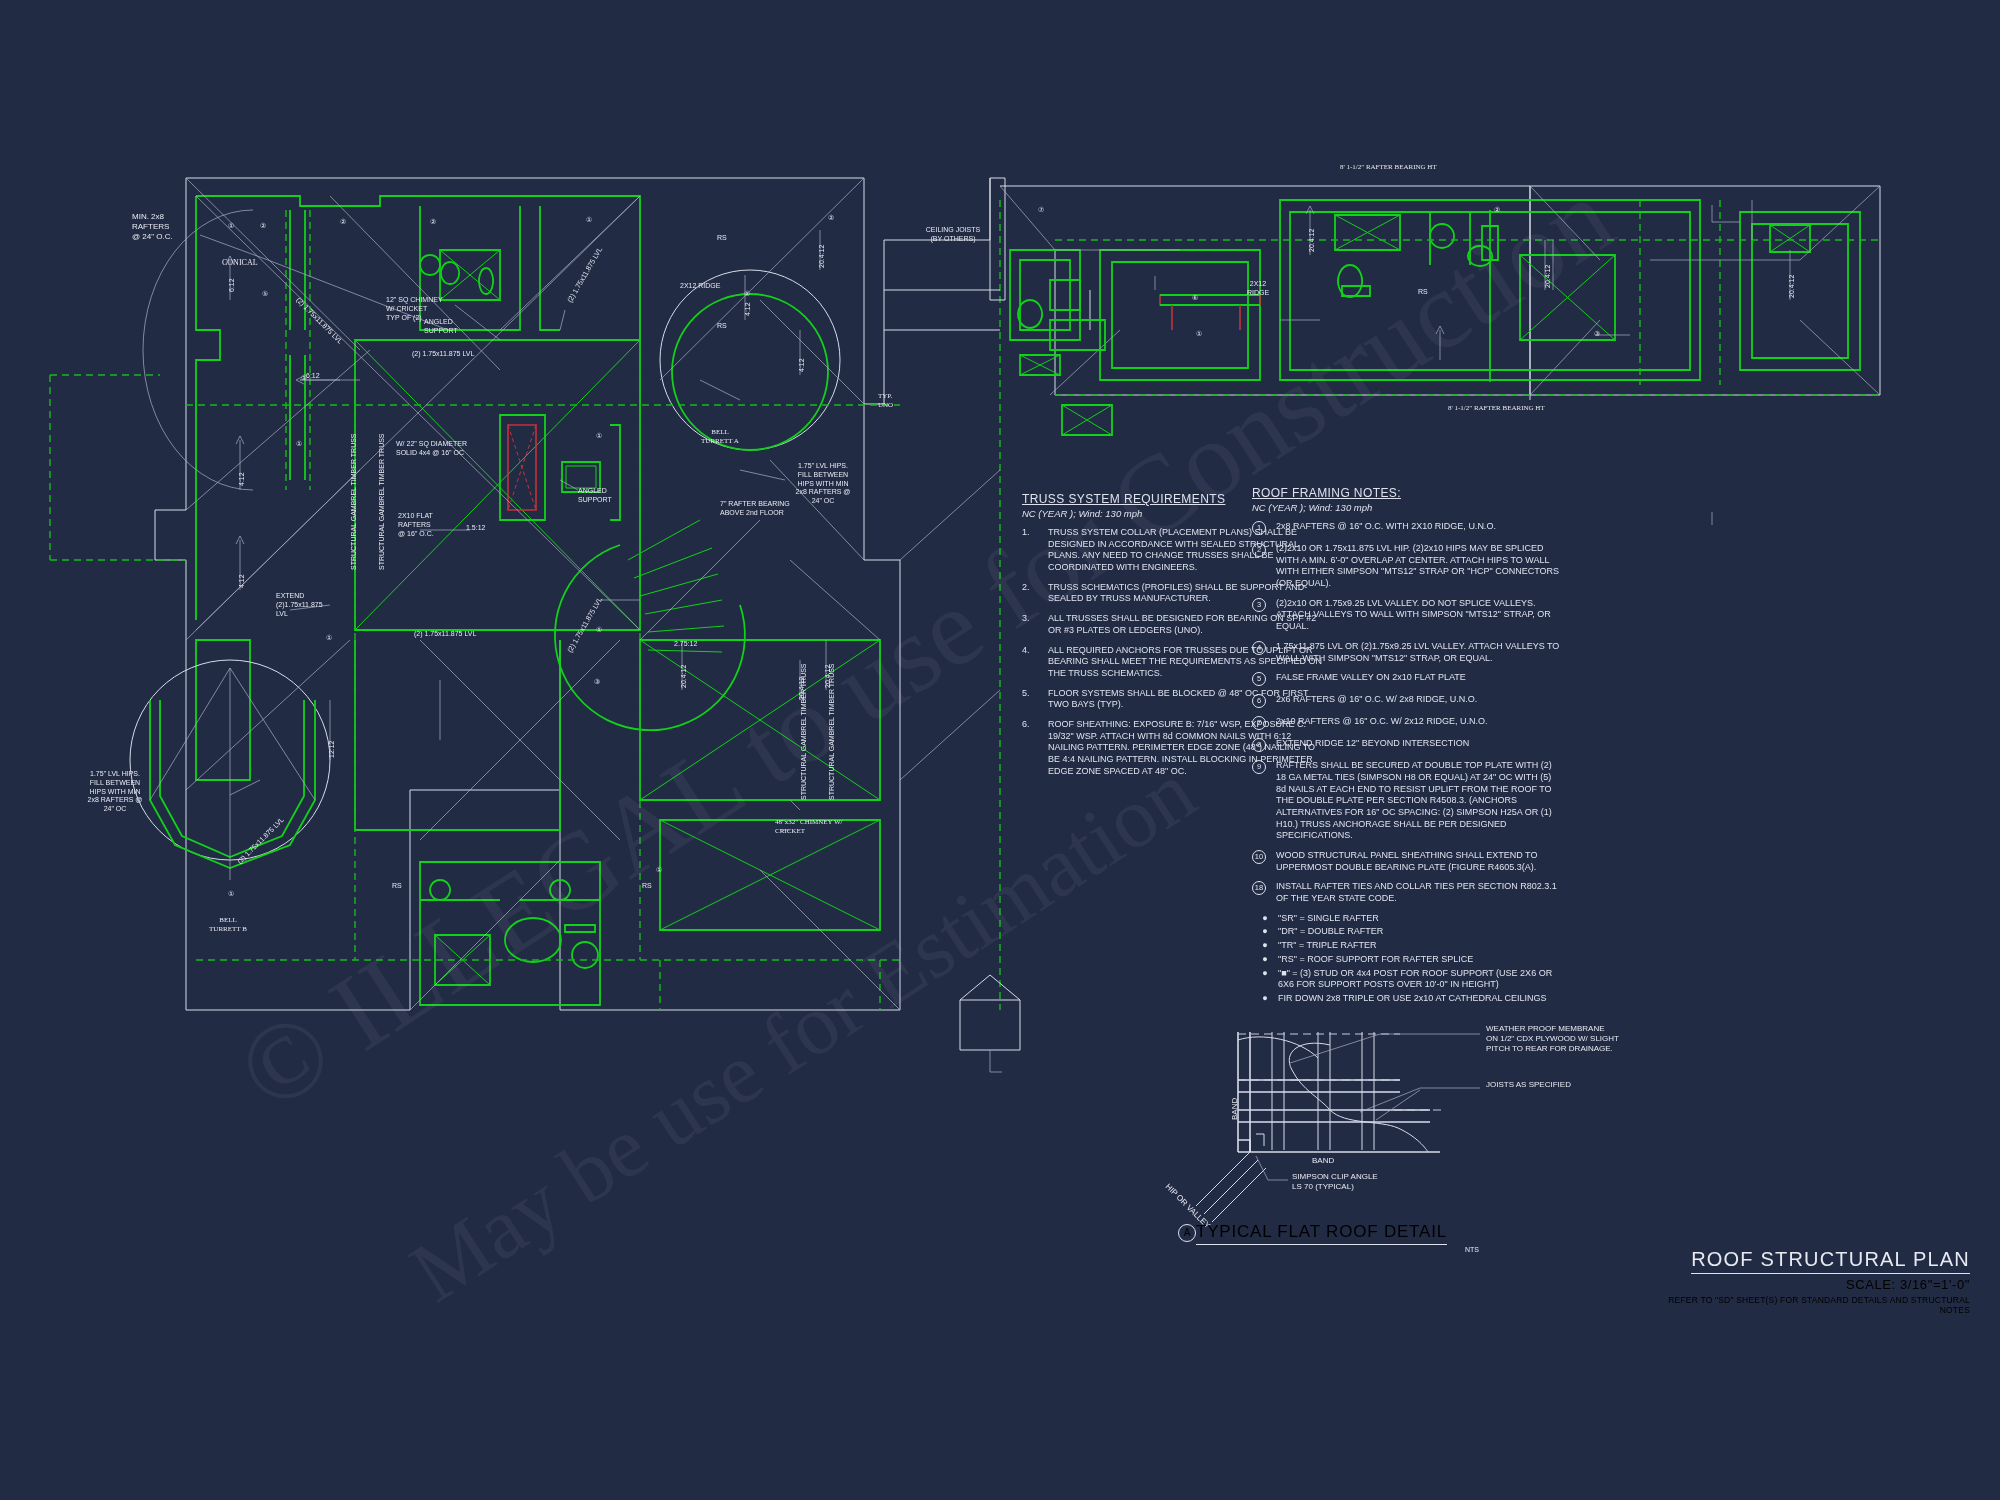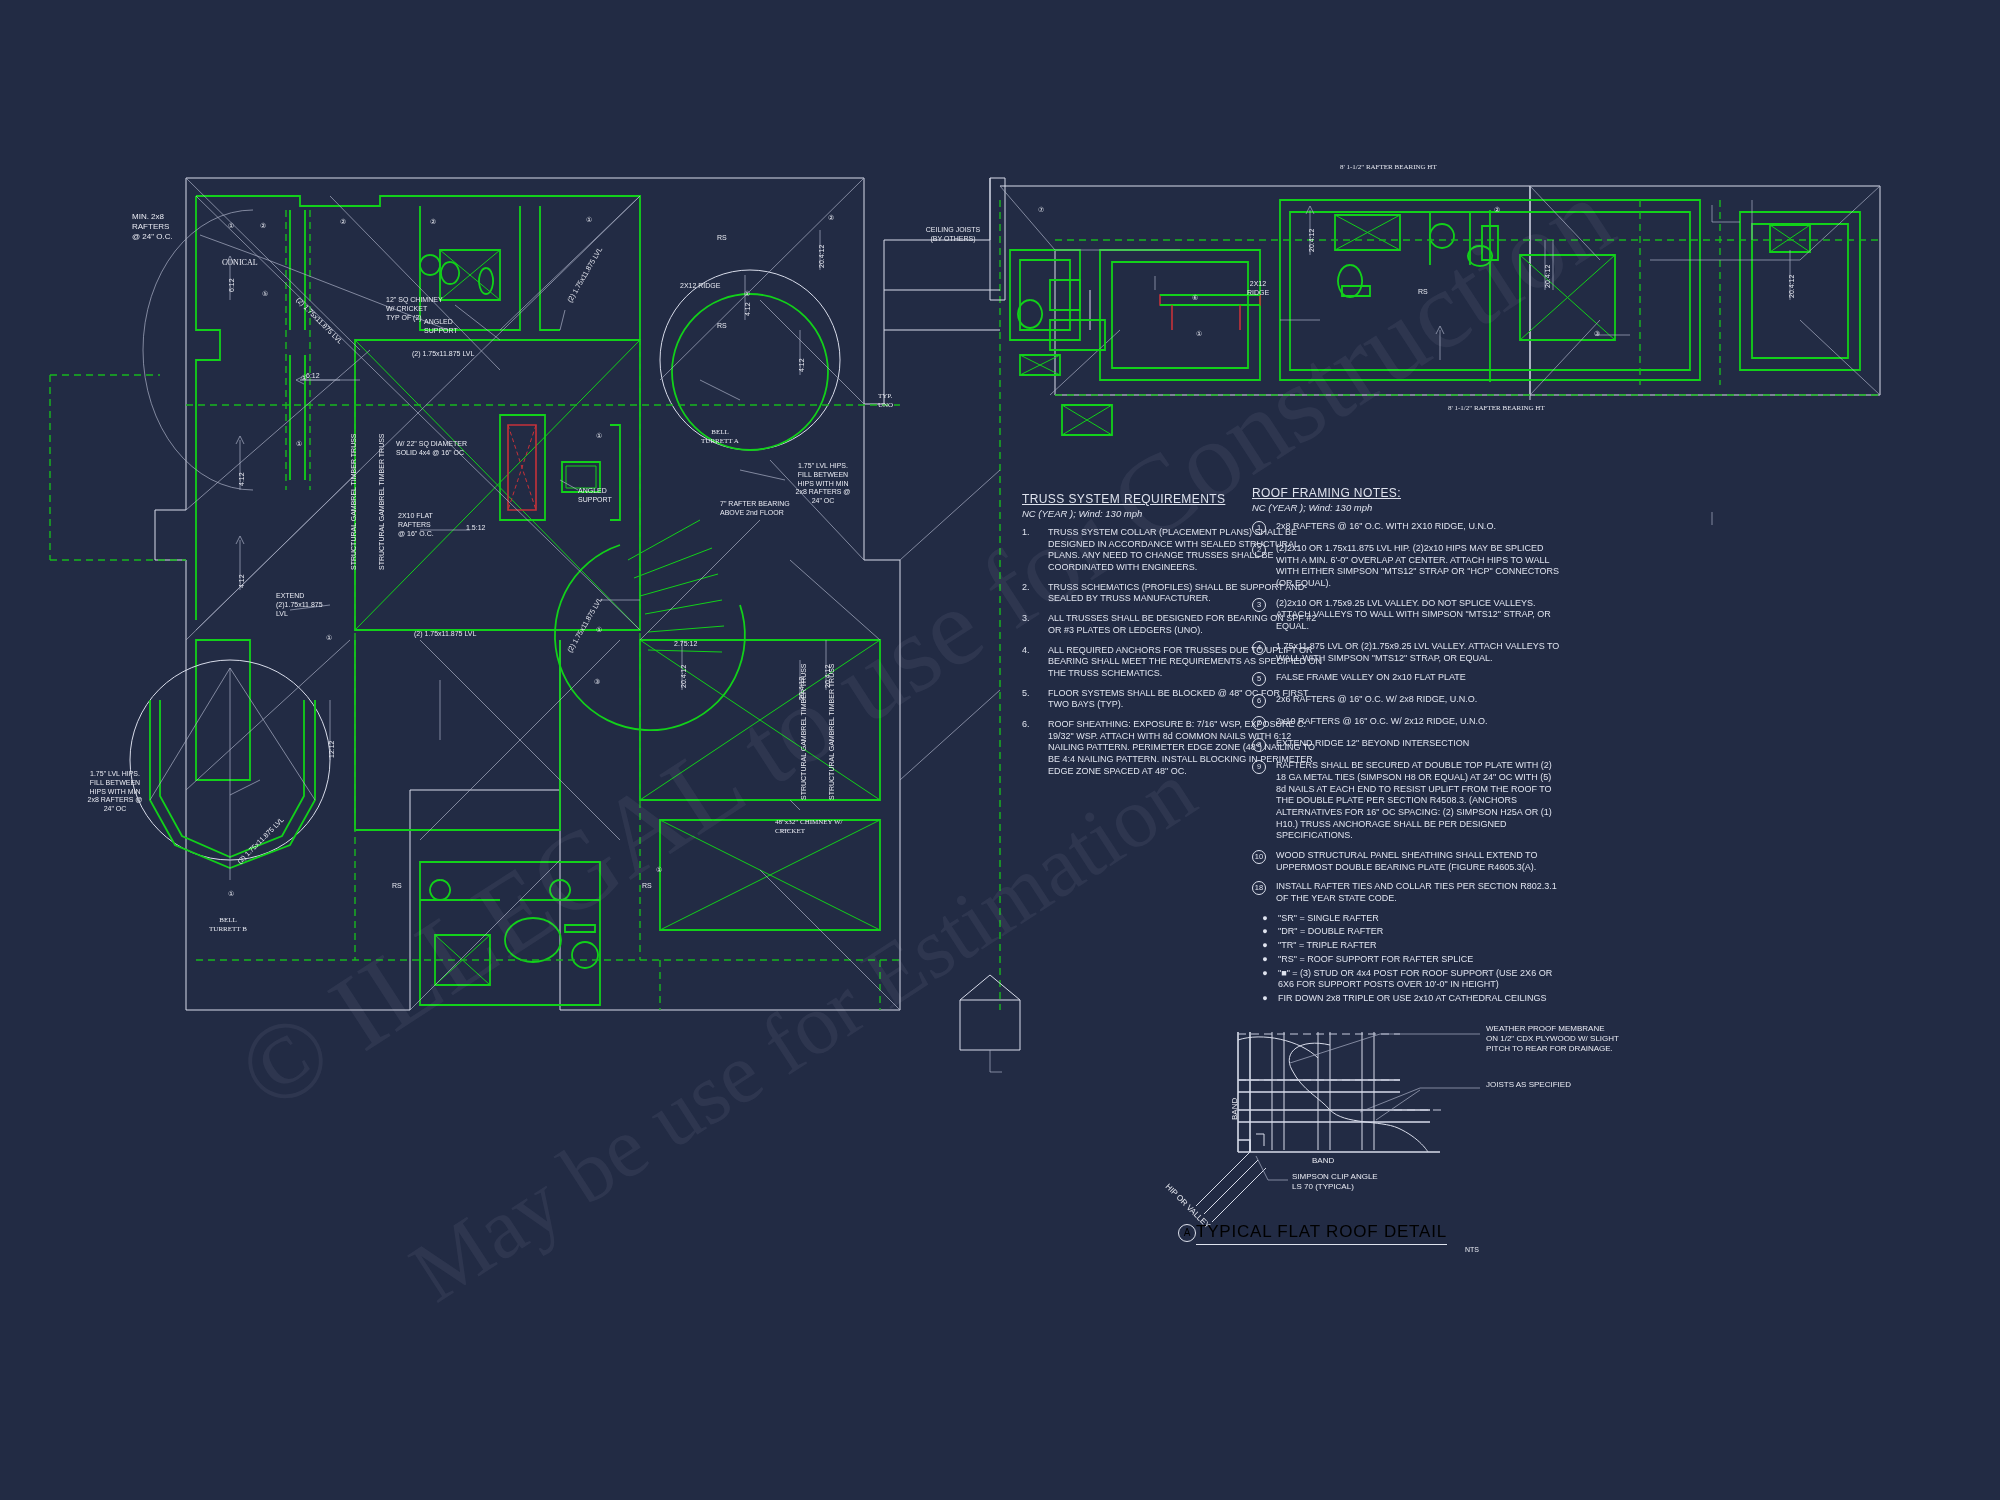--- a/index.html
+++ b/index.html
@@ -627,19 +627,27 @@
 LS 70 (TYPICAL)</div>
   <div class="txt xs rot90" style="left:1230px; top:1120px;">BAND</div>
   <div class="txt xs" style="left:1312px; top:1156px;">BAND</div>
   <div class="txt xs rotn45" style="left:1170px; top:1182px;">HIP OR VALLEY</div>
 
   <div style="position:absolute; left:1178px; top:1222px; z-index:22;">
     <span class="detail-bub">A</span><span class="detail-title">TYPICAL FLAT ROOF DETAIL</span>
   </div>
   <div class="txt tiny" style="left:1465px; top:1246px;">NTS</div>
 
+  <div style="position:absolute; left:1640px; top:1248px; width:330px; text-align:right; z-index:22;">
+    <div class="title-main">ROOF STRUCTURAL PLAN</div>
+    <div class="title-scale" style="margin-top:3px;">
+      <span>SCALE:</span>
+      <span>3/16"=1'-0"</span>
+    </div>
+    <div class="title-refer" style="margin-top:3px;">REFER TO "SD" SHEET(S) FOR STANDARD DETAILS AND STRUCTURAL NOTES</div>
+  </div>
 
   <div class="watermark">
     <div class="wm-line wm-a">© ILLEGAL to use for Construction</div>
     <div class="wm-line wm-b">May be use for Estimation</div>
   </div>
 
 </div>
 
 </body></html>

